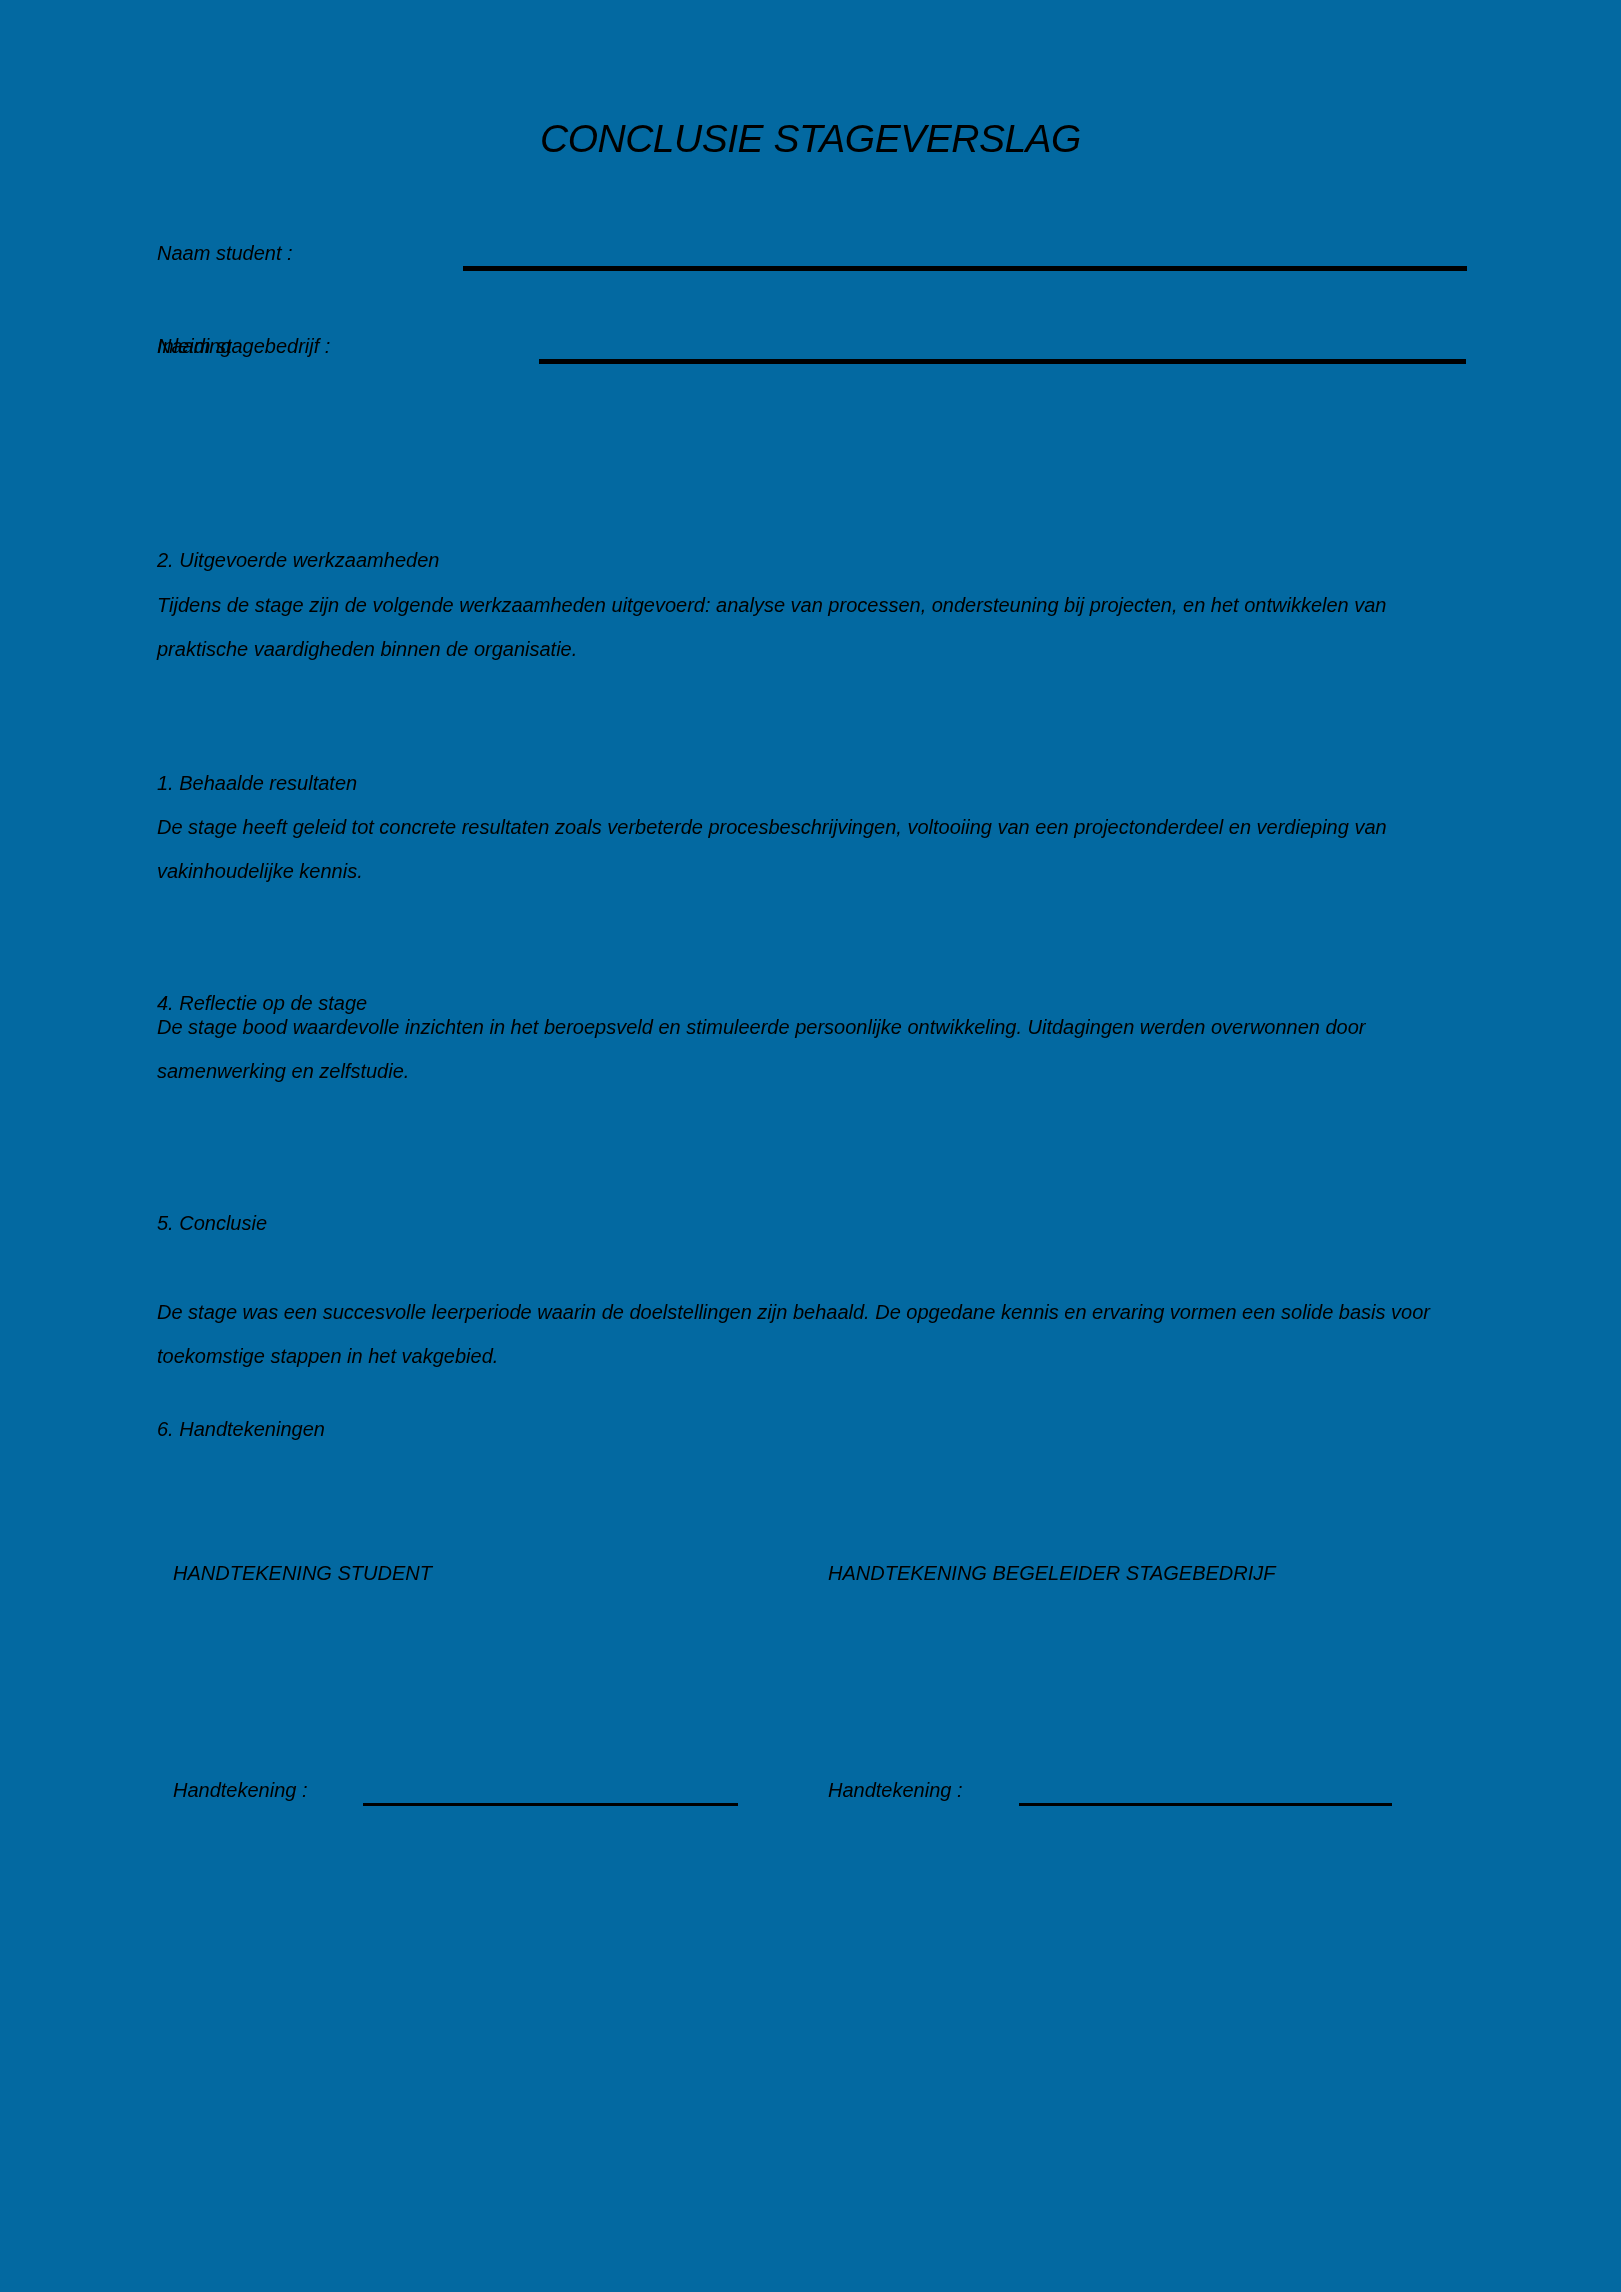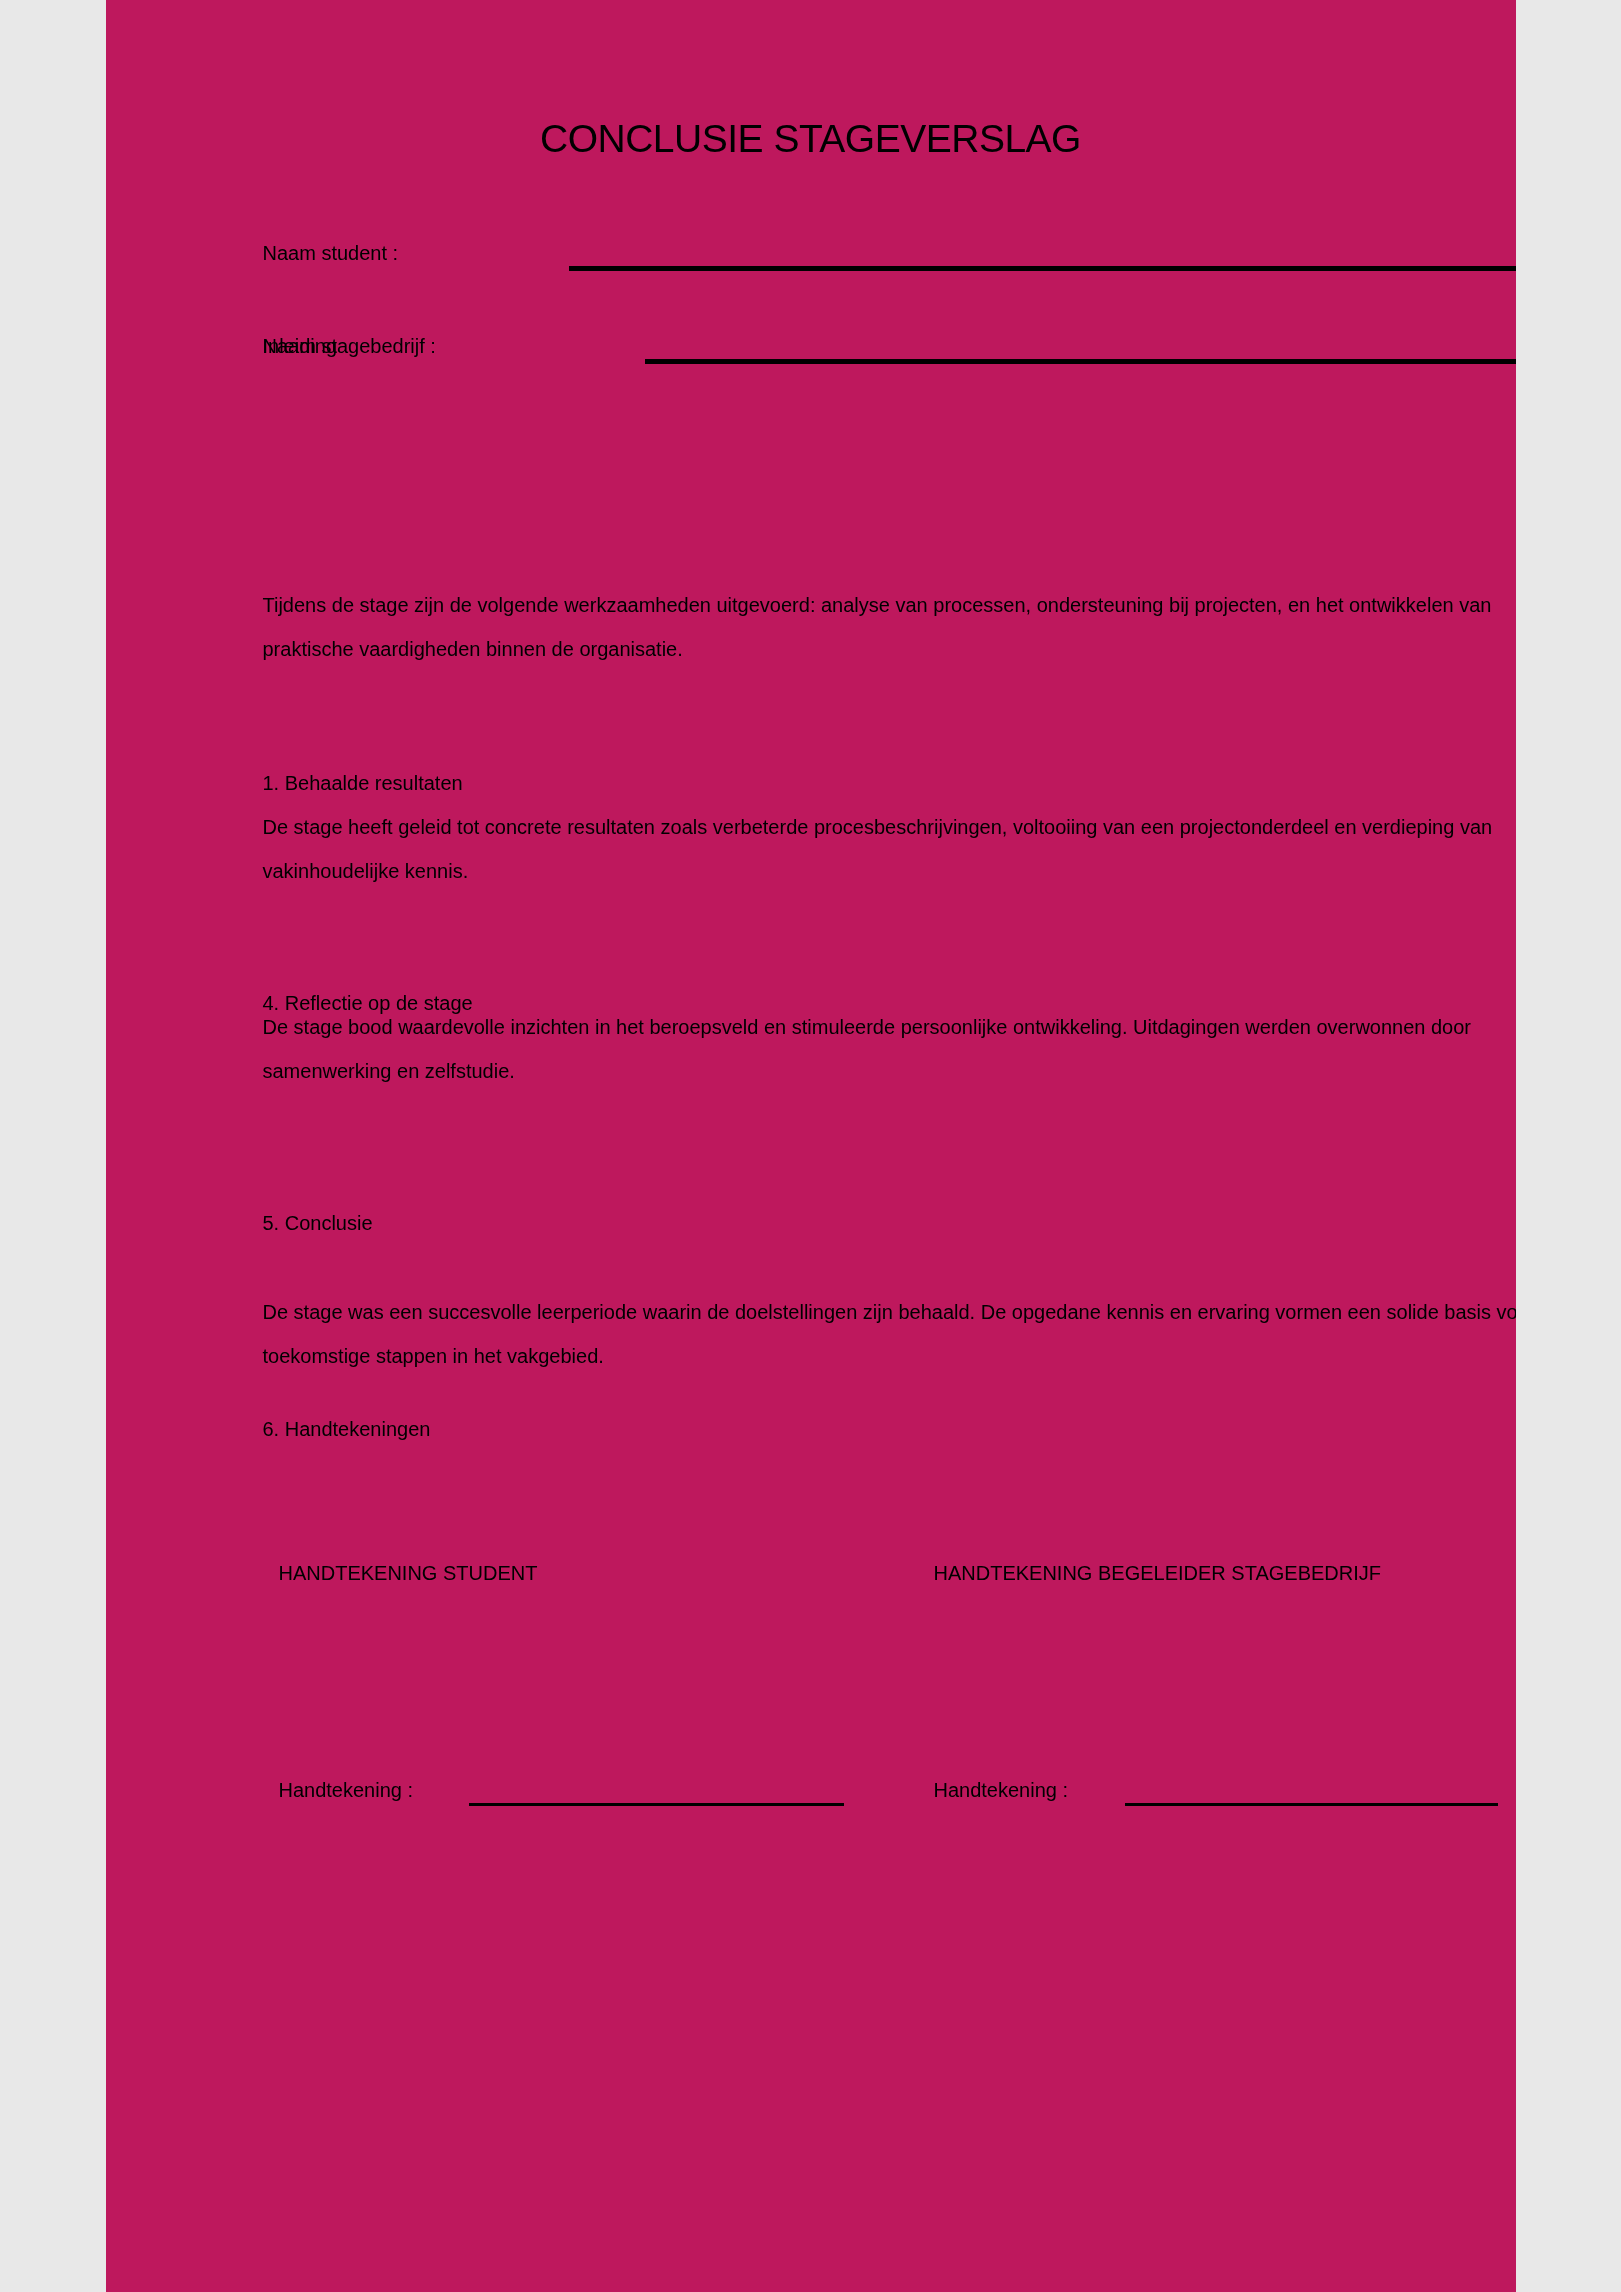--- a/index.html
+++ b/index.html
@@ -1,23 +1,24 @@
 <!DOCTYPE html>
 <html><head>
 <meta charset="utf-8">
 <style>
   html,body{margin:0;padding:0;background:#e8e8e8;}
   .page{
     position:relative;
-    width:1410px;height:2293px;
-    background:#be185d;
+    width:1621px;height:2293px;
+    background:#0369a1;
     margin:0 auto;
     overflow:hidden;
     font-family:"Liberation Sans", sans-serif;
     color:#000;
+    font-style:italic;
   }
   .t{
     position:absolute;
     font-size:20px;
     line-height:44px;
     color:#000;
     white-space:pre-wrap;
   }
   .para{width:1313px;}
   .title{
@@ -48,20 +49,21 @@
   <div class="t" style="left:157px;top:231px;">Naam student :</div>
   <div class="rule" style="left:463px;top:266px;width:1004px;height:4.9px;"></div>
 
   <div class="t overlap-slot" style="left:157px;top:324px;width:588px;height:44px;">
     <span>Naam stagebedrijf :</span>
     <span>Inleiding</span>
   </div>
   <div class="rule" style="left:539px;top:359px;width:927px;height:4.9px;"></div>
 
 
+  <div class="t" style="left:157px;top:538px;">2. Uitgevoerde werkzaamheden</div>
   <div class="t para" style="left:157px;top:583px;">Tijdens de stage zijn de volgende werkzaamheden uitgevoerd: analyse van processen, ondersteuning bij projecten, en het ontwikkelen van praktische vaardigheden binnen de organisatie.</div>
 
   <div class="t" style="left:157px;top:761px;">1. Behaalde resultaten</div>
   <div class="t para" style="left:157px;top:805px;">De stage heeft geleid tot concrete resultaten zoals verbeterde procesbeschrijvingen, voltooiing van een projectonderdeel en verdieping van vakinhoudelijke kennis.</div>
 
   <div class="t" style="left:157px;top:981px;">4. Reflectie op de stage</div>
   <div class="t para" style="left:157px;top:980px;margin-top:25px;">De stage bood waardevolle inzichten in het beroepsveld en stimuleerde persoonlijke ontwikkeling. Uitdagingen werden overwonnen door samenwerking en zelfstudie.</div>
 
   <div class="t" style="left:157px;top:1201px;text-align:right;">5. Conclusie</div>
   <div class="t para" style="left:157px;top:1246px;margin-top:44px;">De stage was een succesvolle leerperiode waarin de doelstellingen zijn behaald. De opgedane kennis en ervaring vormen een solide basis voor toekomstige stappen in het vakgebied.</div>

